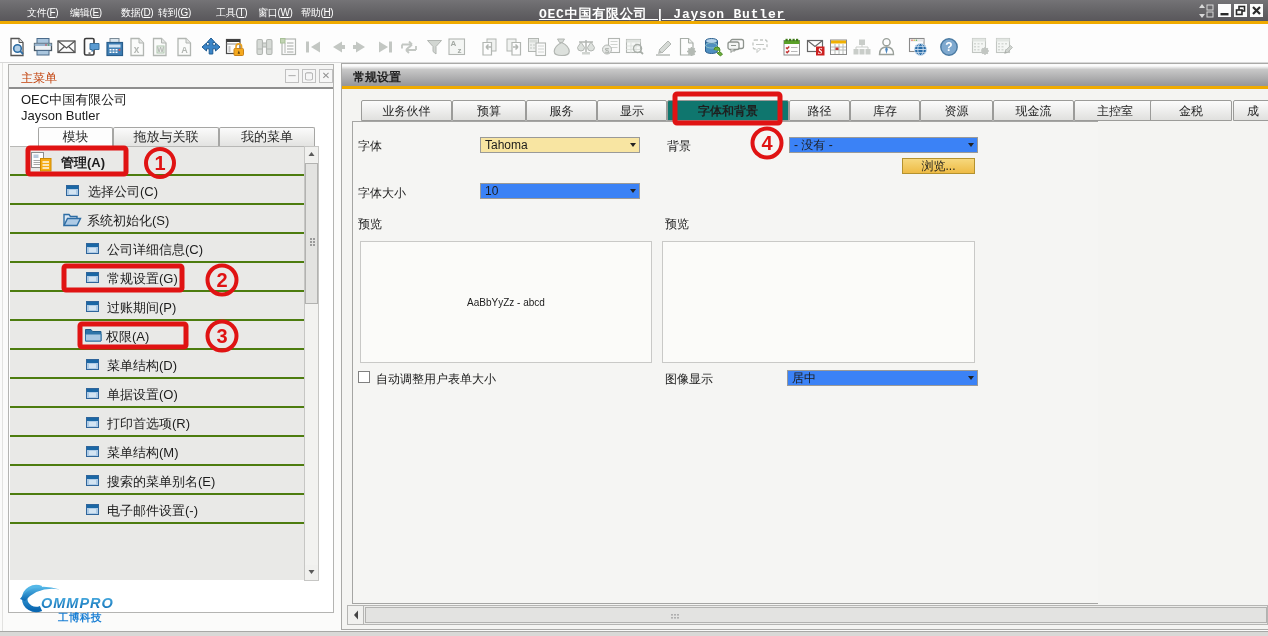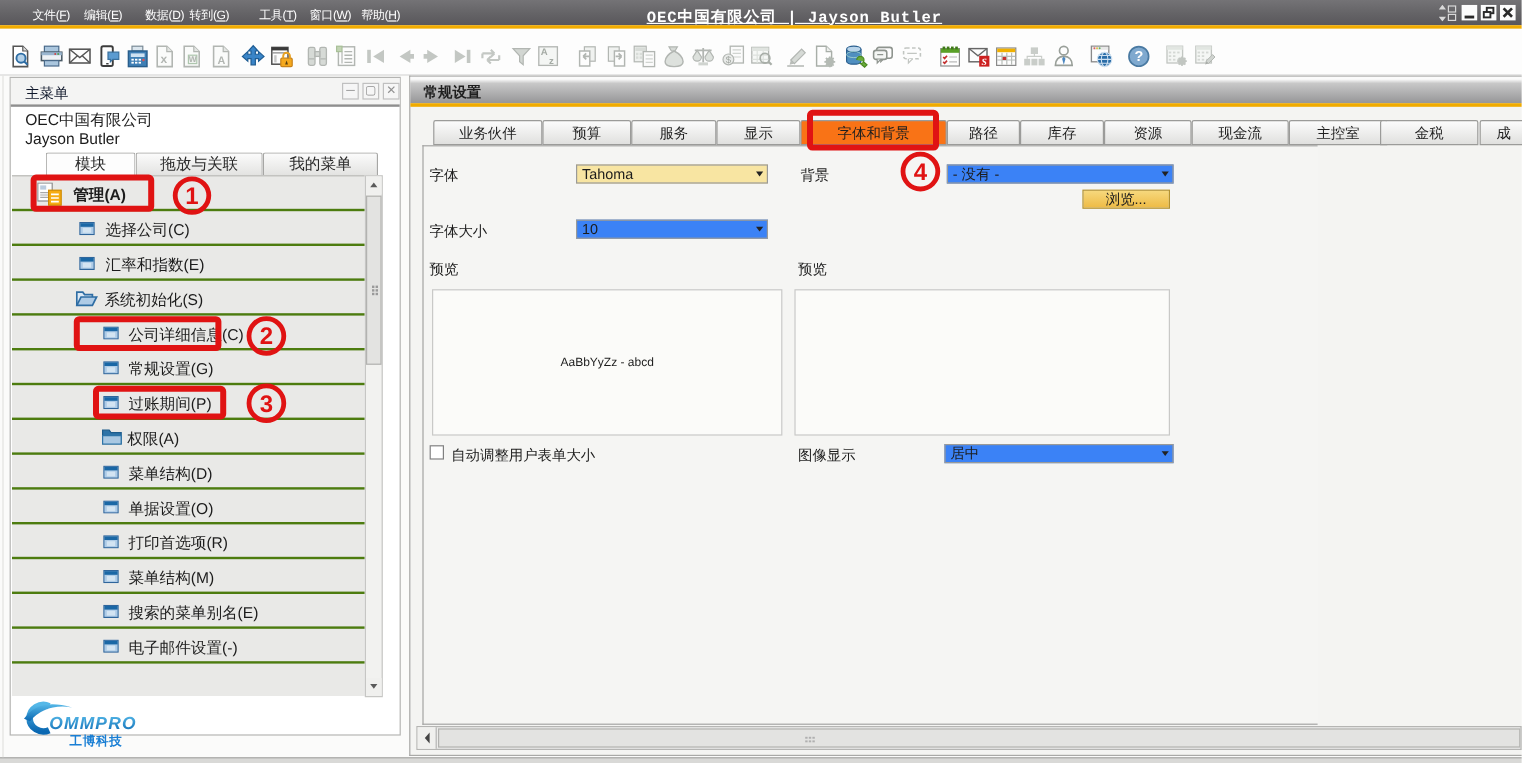--- a/index.html
+++ b/index.html
@@ -15,21 +15,21 @@
     font-family:"Liberation Mono", monospace; font-weight:bold; font-size:13px;
     text-decoration:underline; letter-spacing:0.8px; white-space:nowrap; color:#fff; }
   #goldline { position:absolute; left:0; top:21px; width:1268px; height:3px; background:#f0ab00; }
   
   #toolbar { position:absolute; left:0; top:24px; width:1268px; height:38px; background:#fdfdfd; }
   #wsline { position:absolute; left:0; top:62px; width:1268px; height:1px; background:#d8d8d8; }
   
   #lwin { position:absolute; left:8px; top:64px; width:326px; height:549px;
     background:#fff; border:1px solid #b4b4b2; }
   #lw-title { position:absolute; left:0; top:0; width:324px; height:22px; background:#f4f4f3; }
-  #lw-title .t { position:absolute; left:12px; top:5px; font-size:12px; color:#0f172a; }
+  #lw-title .t { position:absolute; left:12px; top:5px; font-size:12px; color:#c2410c; }
   .wbtn { position:absolute; top:4px; width:14px; height:14px; background:#f6f6f6;
     border:1px solid #c0c0c0; color:#909090; font-size:10px; text-align:center; line-height:12px; }
   #lw-div { position:absolute; left:0; top:22px; width:324px; height:2px; background:#8e8e8e; }
   #lw-comp { position:absolute; left:12px; top:27px; font-size:13px; color:#1c1c1c; line-height:16px; }
   
   .ltab { position:absolute; top:62px; height:19px; border:1px solid #a6a6a4; border-bottom:none;
     border-radius:2px 2px 0 0; background:linear-gradient(#fbfbfb,#e3e3e1);
     font-size:13px; color:#2a2a2a; text-align:center; line-height:18px; }
   .ltab.act { background:#fdfdfd; height:20px; z-index:2; }
   
@@ -48,21 +48,21 @@
   #rwin { position:absolute; left:341px; top:63px; width:927px; height:567px;
     background:#f4f4f2; border:1px solid #a9a9a7; border-right:none; }
   #rw-title { position:absolute; left:0; top:0; width:926px; height:22px;
     background:linear-gradient(#fbfbfb,#fbfbfb 9%,#c8c8c8 25%,#98989a 96%); }
   #rw-title .t { position:absolute; left:11px; top:5px; font-size:12px; color:#1f1f1f; font-weight:bold; }
   #rw-gold { position:absolute; left:0; top:22px; width:926px; height:3px; background:#f0ab00; }
   
   .rtab { position:absolute; top:36px; height:21px; border:1px solid #9b9b99;
     border-radius:2px 2px 0 0; background:linear-gradient(#fcfcfc,#e0e0de);
     font-size:12px; color:#1f1f1f; text-align:center; line-height:20px; }
-  .rtab.act { background:#f97316; z-index:2; }
+  .rtab.act { background:#0f766e; z-index:2;font-weight:bold; }
   #rpanel { position:absolute; left:10px; top:57px; width:746px; height:483px;
     border:1px solid #a5a5a3; border-right:none; background:#f5f5f3; }
   .lbl { position:absolute; font-size:12px; color:#1c1c1c; white-space:nowrap; }
   .combo { position:absolute; height:16px; background:#3b82f6; border:1px solid #9a9a98;
     font-size:12px; color:#1c1c1c; line-height:14px; padding-left:4px; }
   .combo .ar { position:absolute; right:3px; top:5px; width:0; height:0;
     border-left:3.5px solid transparent; border-right:3.5px solid transparent; border-top:4.5px solid #222; }
   .pbox { position:absolute; background:#fbfbf9; border:1px solid #c9c9c7; }
   
   #hscroll { position:absolute; left:5px; top:541px; width:921px; height:20px;
@@ -458,28 +458,20 @@
         </svg>
         <span class="txt" style="left:51px;font-weight:bold">管理(A)</span>
       </div>
 <div class="trow">
         <svg style="left:56px;top:9px" width="13" height="11" viewBox="0 0 13 11">
           <rect x="0.5" y="0.5" width="12" height="10" fill="#aecbe6" stroke="#2f659b"></rect>
           <rect x="1" y="1" width="11" height="3" fill="#1a67a5"></rect>
           <rect x="3" y="5" width="7" height="4" fill="#d3e4f2"></rect>
         </svg>
         <span class="txt" style="left:78px;">选择公司(C)</span>
-      </div>
-<div class="trow">
-        <svg style="left:56px;top:9px" width="13" height="11" viewBox="0 0 13 11">
-          <rect x="0.5" y="0.5" width="12" height="10" fill="#aecbe6" stroke="#2f659b"></rect>
-          <rect x="1" y="1" width="11" height="3" fill="#1a67a5"></rect>
-          <rect x="3" y="5" width="7" height="4" fill="#d3e4f2"></rect>
-        </svg>
-        <span class="txt" style="left:78px;">汇率和指数(E)</span>
       </div>
 <div class="trow">
         <svg style="left:53px;top:7px" width="19" height="15" viewBox="0 0 19 15">
           <path d="M1,13.5 L1,2.5 L6,2.5 L7.5,4.5 L14,4.5 L14,6.5" fill="#dce9f5" stroke="#2e6da4" stroke-width="1.4"></path>
           <path d="M1,13.5 L4.5,6.5 L17.5,6.5 L14,13.5 Z" fill="#aecbe6" stroke="#2e6da4" stroke-width="1.4"></path>
         </svg>
         <span class="txt" style="left:77px;">系统初始化(S)</span>
       </div>
 <div class="trow">
         <svg style="left:76px;top:9px" width="13" height="11" viewBox="0 0 13 11">

